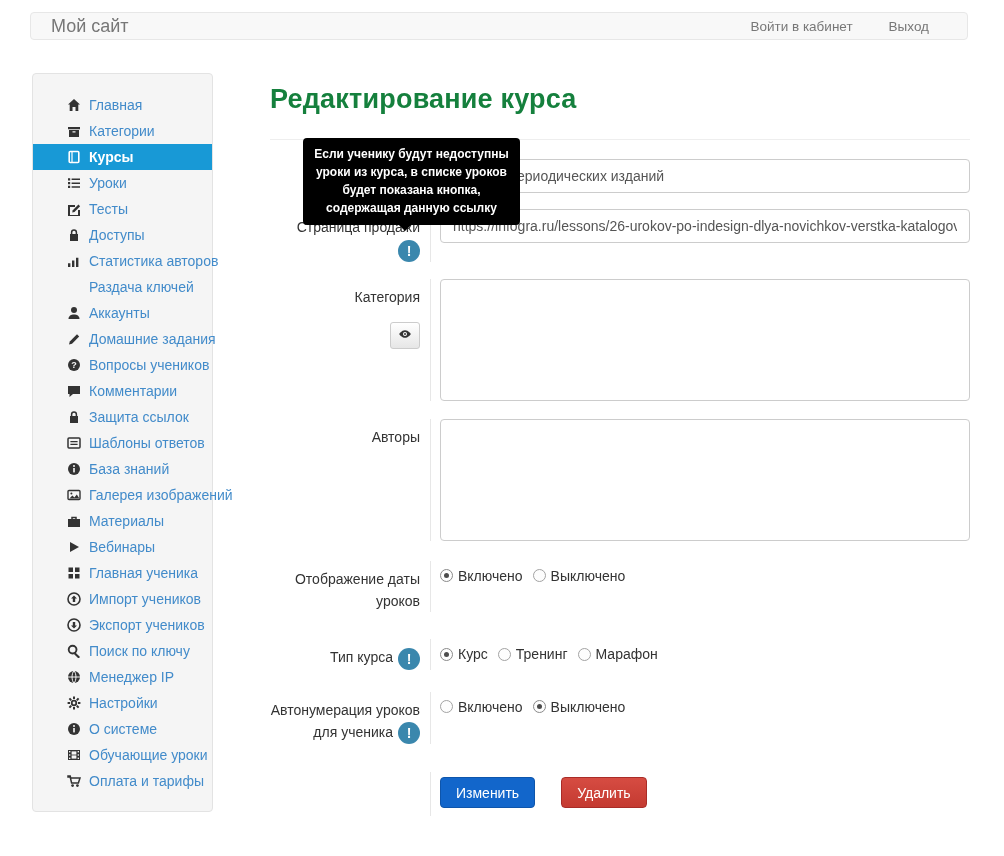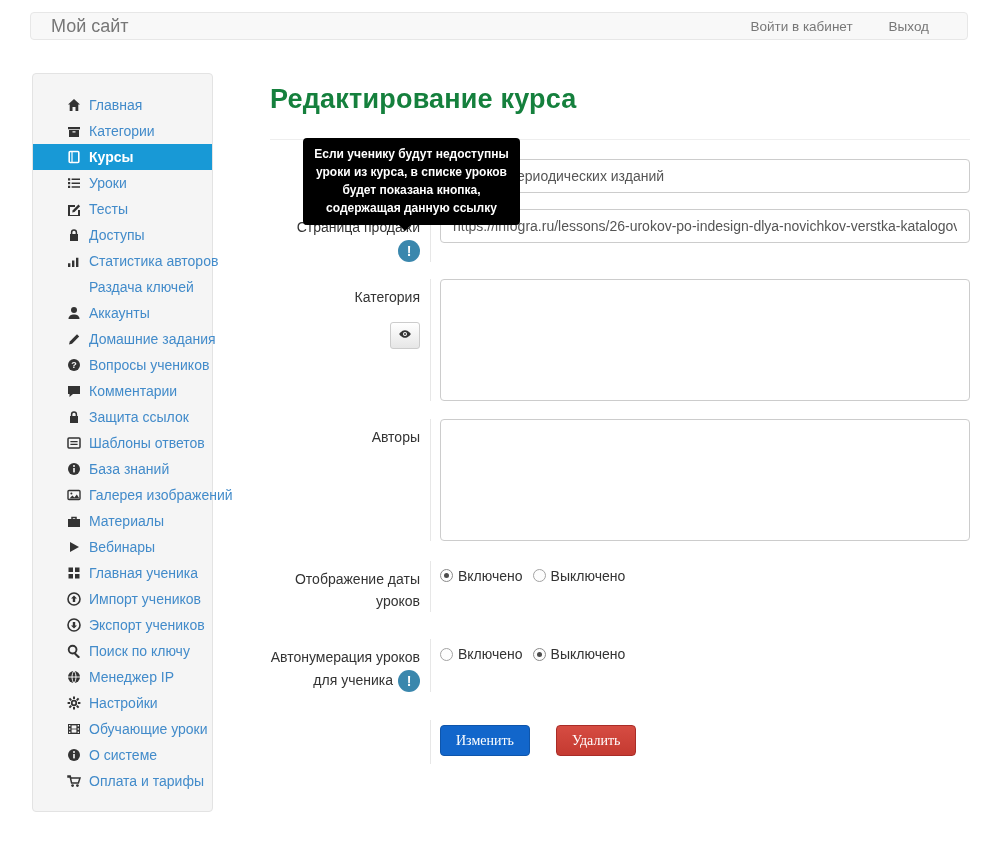--- a/index.html
+++ b/index.html
@@ -50,21 +50,21 @@
 
   .ropt { display:inline-flex; align-items:center; margin-right:10px; font-size:14px; color:#333; cursor:pointer; }
   .rdo { width:13px; height:13px; border-radius:50%; border:1px solid #a3a3a3;
          background:#fdfdfd; margin-right:5px; position:relative; flex:0 0 13px; }
   .rdo.checked { border-color:#8a8a8a; }
   .rdo.checked::after { content:''; position:absolute; left:3px; top:3px; width:5px; height:5px;
                         border-radius:50%; background:#4c4c4c; }
   .radio-content { padding-top:7px; }
 
   .btn { height:31px; border-radius:4px; font-size:14px; padding:0 15px;
-         font-family:Liberation Serif, serif; cursor:pointer; }
+         font-family:Liberation Sans, sans-serif; cursor:pointer; }
   .btn-primary { background:#1266cb; border:1px solid #0e55ab; color:#fff; }
   .btn-default { background:linear-gradient(#fefefe,#e3e3e3); border:1px solid #bdbdbd; color:#333; margin-left:auto; }
   .btn-danger  { background:linear-gradient(#d64c42,#c43a31); border:1px solid #a92c27; color:#fff; margin-left:26px; }
   .btn-row { display:flex; align-items:center; padding-top:5px; padding-bottom:8px; }
 
   
   .tooltip { position:absolute; left:303px; top:138px; width:217px; background:#000;
              color:#fff; border-radius:4px; font-size:12px; font-weight:bold;
              text-align:center; line-height:1.5; padding:7px 8px 8px; z-index:20; }
   .tooltip::after { content:''; position:absolute; bottom:-6px; left:96px;
@@ -306,48 +306,48 @@
               <line x1="2.4" y1="11.6" x2="4.2" y2="9.8"></line>
             </g>
             <circle cx="7" cy="7" r="1.4" fill="#f5f5f5"></circle>
           </svg>
         </span>
         <span>Настройки</span>
       </li>
       <li class="side-item">
         <span class="icn">
           <svg width="14" height="14" viewBox="0 0 14 14">
+            <circle cx="7" cy="7" r="6"></circle>
+            <rect x="6.2" y="6" width="1.6" height="4.4" fill="#f5f5f5"></rect>
+            <circle cx="7" cy="4.1" r="1" fill="#f5f5f5"></circle>
+          </svg>
+        </span>
+        <span>О системе</span>
+      </li>
+      <li class="side-item">
+        <span class="icn">
+          <svg width="14" height="14" viewBox="0 0 14 14">
             <rect x="1" y="2" width="12" height="10"></rect>
             <g fill="#f5f5f5">
               <rect x="2" y="3" width="1.4" height="1.4"></rect>
               <rect x="2" y="6.3" width="1.4" height="1.4"></rect>
               <rect x="2" y="9.6" width="1.4" height="1.4"></rect>
               <rect x="10.6" y="3" width="1.4" height="1.4"></rect>
               <rect x="10.6" y="6.3" width="1.4" height="1.4"></rect>
               <rect x="10.6" y="9.6" width="1.4" height="1.4"></rect>
               <rect x="4.6" y="3.4" width="4.8" height="3.2"></rect>
               <rect x="4.6" y="7.4" width="4.8" height="3.2"></rect>
             </g>
           </svg>
         </span>
         <span>Обучающие уроки</span>
       </li>
       <li class="side-item">
         <span class="icn">
           <svg width="14" height="14" viewBox="0 0 14 14">
-            <circle cx="7" cy="7" r="6"></circle>
-            <rect x="6.2" y="6" width="1.6" height="4.4" fill="#f5f5f5"></rect>
-            <circle cx="7" cy="4.1" r="1" fill="#f5f5f5"></circle>
-          </svg>
-        </span>
-        <span>О системе</span>
-      </li>
-      <li class="side-item">
-        <span class="icn">
-          <svg width="14" height="14" viewBox="0 0 14 14">
             <path d="M1 2h2.2l.5 2H13l-1.6 5H4.6L3.2 3H1z" fill="none" stroke="currentColor" stroke-width="1.5"></path>
             <circle cx="5.6" cy="11.6" r="1.4"></circle>
             <circle cx="10.4" cy="11.6" r="1.4"></circle>
           </svg>
         </span>
         <span>Оплата и тарифы</span>
       </li>
     </ul>
 </div>
 
@@ -406,20 +406,35 @@
       </div>
       <div class="fcontent radio-content"><label class="ropt">
             <span class="rdo checked"></span>
             <span>Включено</span>
           </label><label class="ropt">
             <span class="rdo"></span>
             <span>Выключено</span>
           </label></div>
     </div>
 
+    <div class="frow r-type">
+      <div class="flabel">
+        <span>Тип курса</span><span class="badge-info">!</span>
+      </div>
+      <div class="fcontent radio-content"><label class="ropt">
+            <span class="rdo checked"></span>
+            <span>Курс</span>
+          </label><label class="ropt">
+            <span class="rdo"></span>
+            <span>Тренинг</span>
+          </label><label class="ropt">
+            <span class="rdo"></span>
+            <span>Марафон</span>
+          </label></div>
+    </div>
 
     <div class="frow r-autonum">
       <div class="flabel">
         <span>Автонумерация уроков</span><br>
         <span>для ученика</span><span class="badge-info">!</span>
       </div>
       <div class="fcontent radio-content"><label class="ropt">
             <span class="rdo"></span>
             <span>Включено</span>
           </label><label class="ropt">

